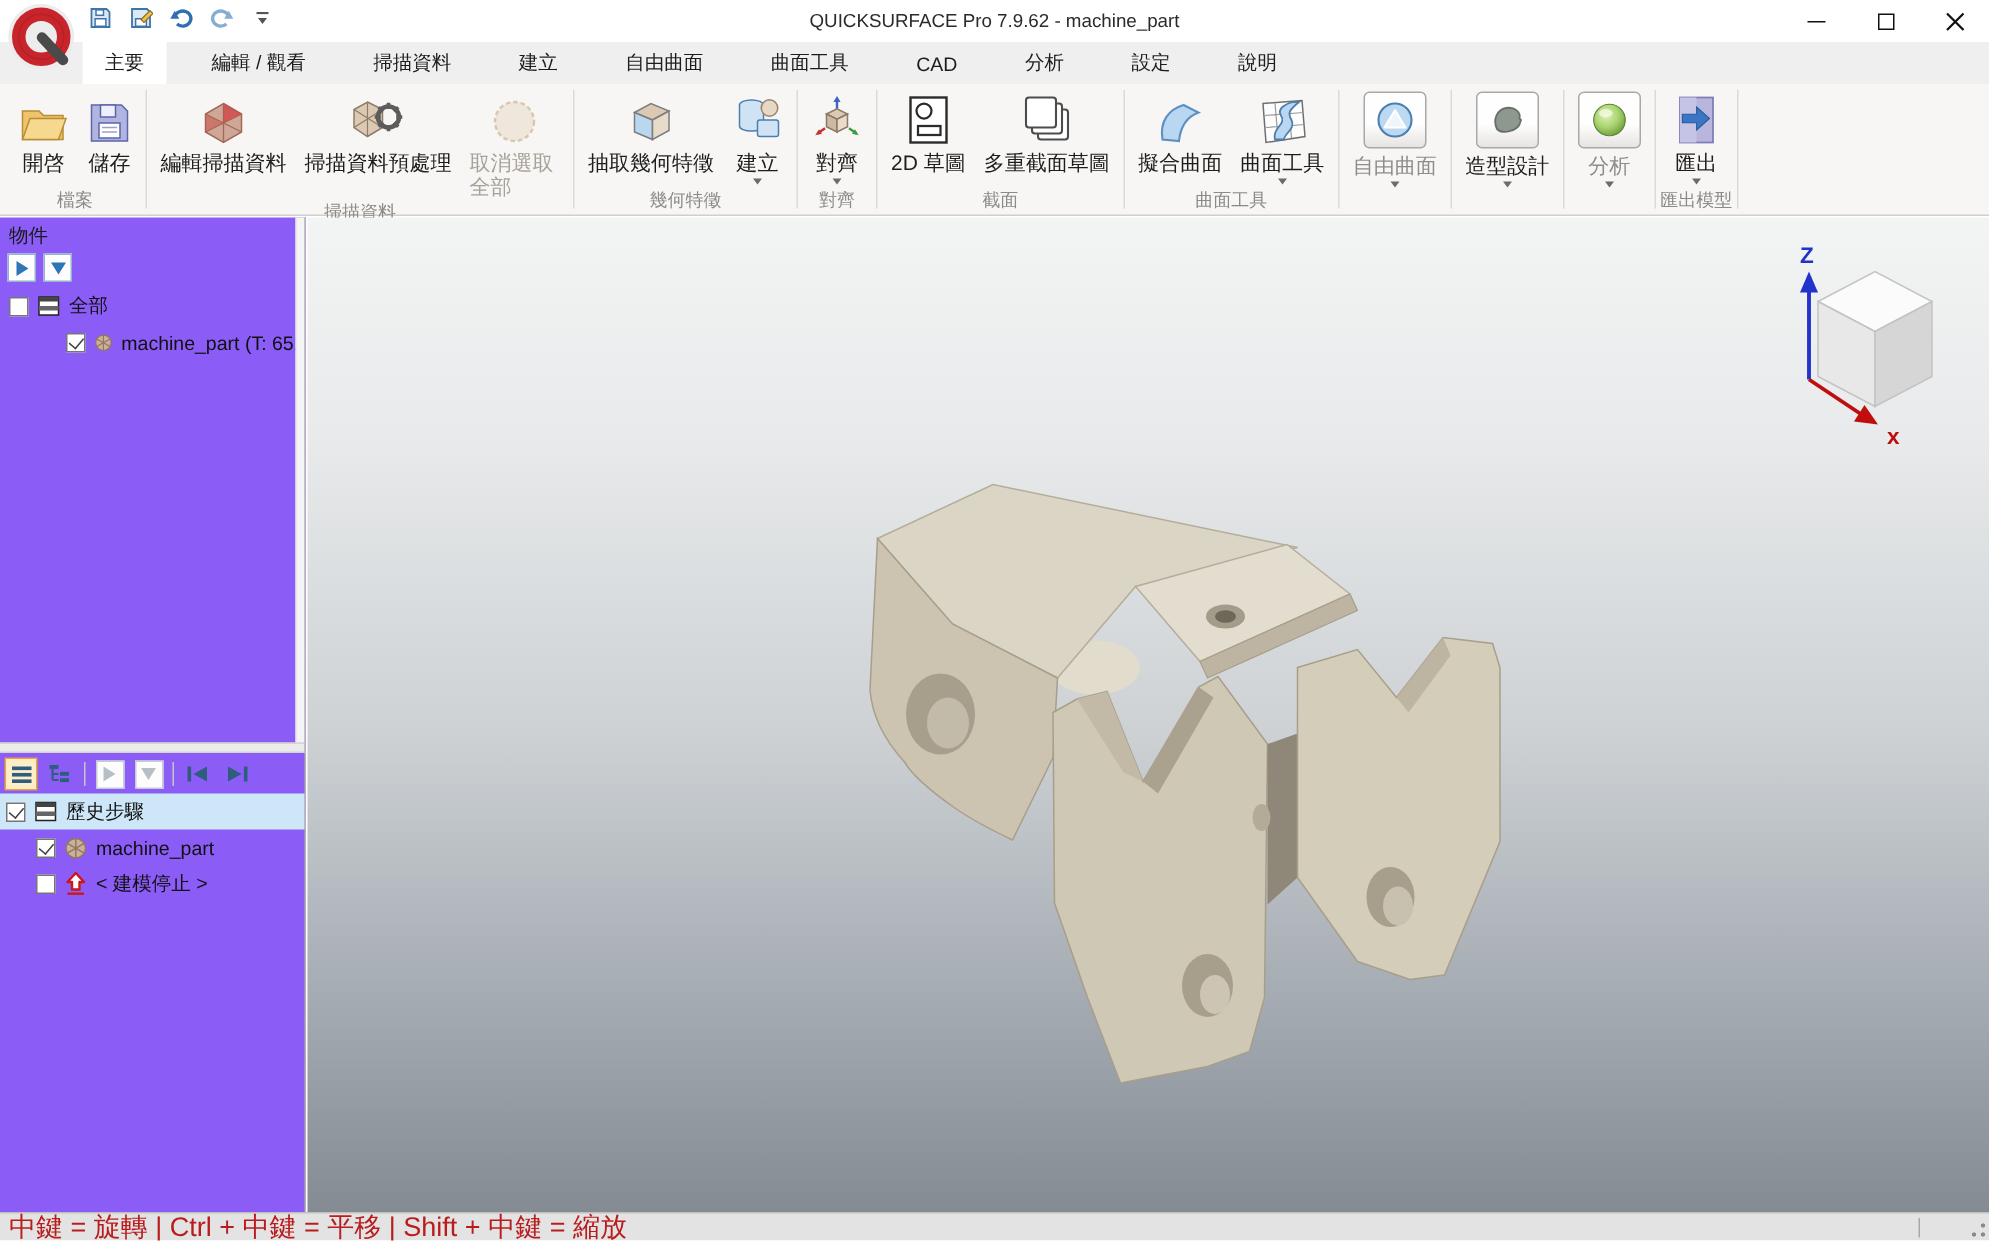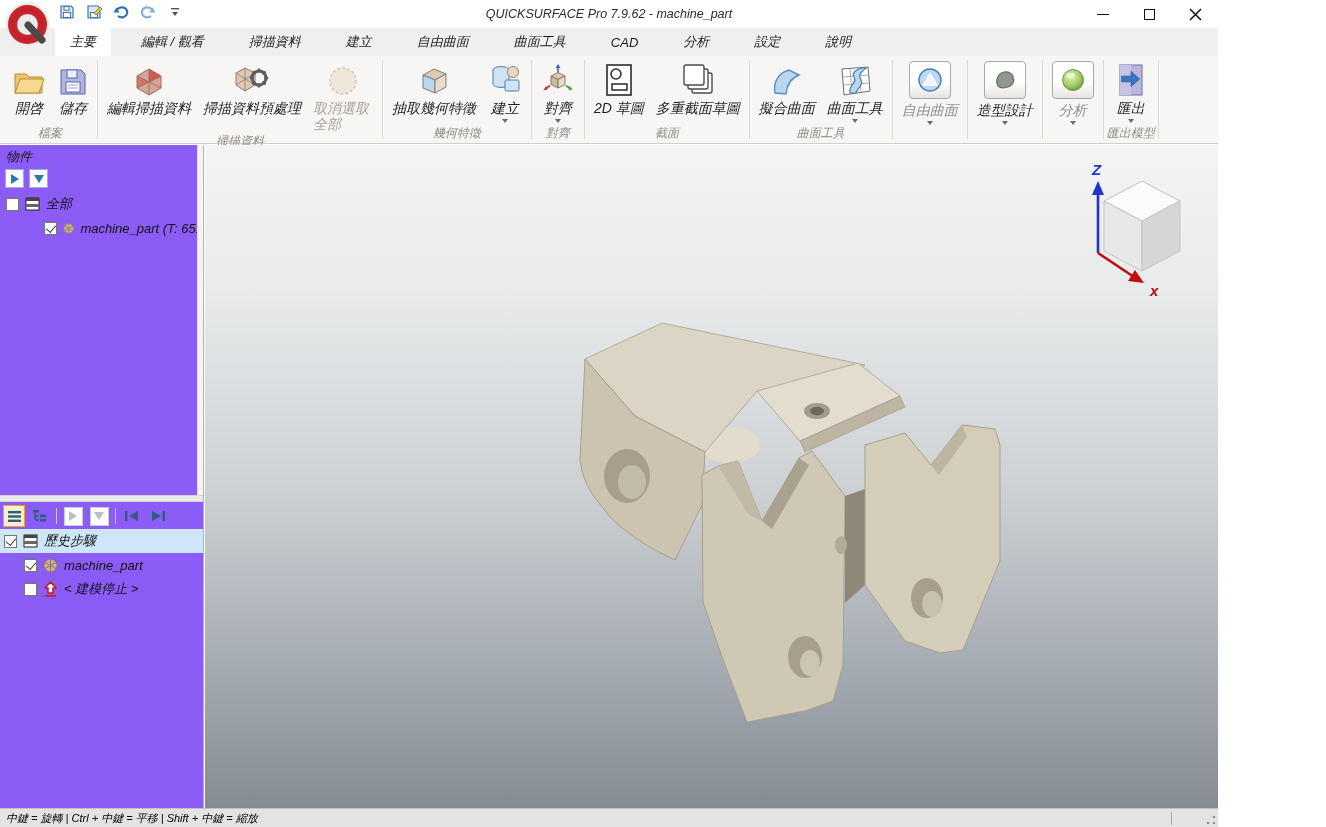--- a/index.html
+++ b/index.html
@@ -1,18 +1,18 @@
 <!DOCTYPE html>
 <html><head>
 <meta charset="utf-8">
 <style>
   * { margin:0; padding:0; box-sizing:border-box; }
   html,body { width:1326px; height:827px; overflow:hidden;
     font-family:"Liberation Sans", sans-serif; background:#fff; }
-  .app { position:relative; width:1218px; height:827px;font-style:italic; }
+  .app { position:relative; width:1326px; height:827px; }
 
   
   .titlebar { position:absolute; top:0; left:0; right:0; height:28px; background:#fff; }
   .title-text { position:absolute; left:0; right:0; top:0; height:28px; line-height:28px;
     text-align:center; font-size:12.5px; color:#2b2b2b; }
   .qat { position:absolute; left:58px; top:3px; display:flex; gap:9px; align-items:center; }
   .qat-btn { width:18px; height:18px; display:flex; align-items:center; justify-content:center; }
   .win-controls { position:absolute; right:0; top:0; height:28px; display:flex; z-index:20; }
   .win-btn { width:46px; height:28px; display:flex; align-items:center; justify-content:center; }
   .glyph-min { width:12px; height:0; border-top:1.6px solid #111; display:block; }
@@ -82,21 +82,21 @@
 
   
   .viewport { position:absolute; left:205px; top:145px; right:0; bottom:19px;
     background:linear-gradient(180deg,#f3f4f4 0%,#e8eaeb 22%,#cdd1d4 52%,#a2a9b0 80%,#848b93 100%); }
   .model-svg { position:absolute; left:0; top:0; }
   .navcube { position:absolute; right:26px; top:16px; }
 
   
   .statusbar { position:absolute; left:0; right:0; bottom:0; height:19px; background:#e4e3e3;
     border-top:1px solid #c2c1c0; display:flex; align-items:center; padding-left:6px;
-    font-size:11px; color:#000000; }
+    font-size:18px; color:#b91c1c; }
   .status-sep { position:absolute; right:46px; top:3px; bottom:2px; width:1px; background:#a9a8a7; }
   .grip { position:absolute; right:2px; bottom:2px; width:10px; height:10px;
     background:
       radial-gradient(circle at 8px 2px,#8a8a8a 1.2px,transparent 1.6px),
       radial-gradient(circle at 8px 8px,#8a8a8a 1.2px,transparent 1.6px),
       radial-gradient(circle at 2px 8px,#8a8a8a 1.2px,transparent 1.6px); }
 </style>
 </head>
 <body>
 

